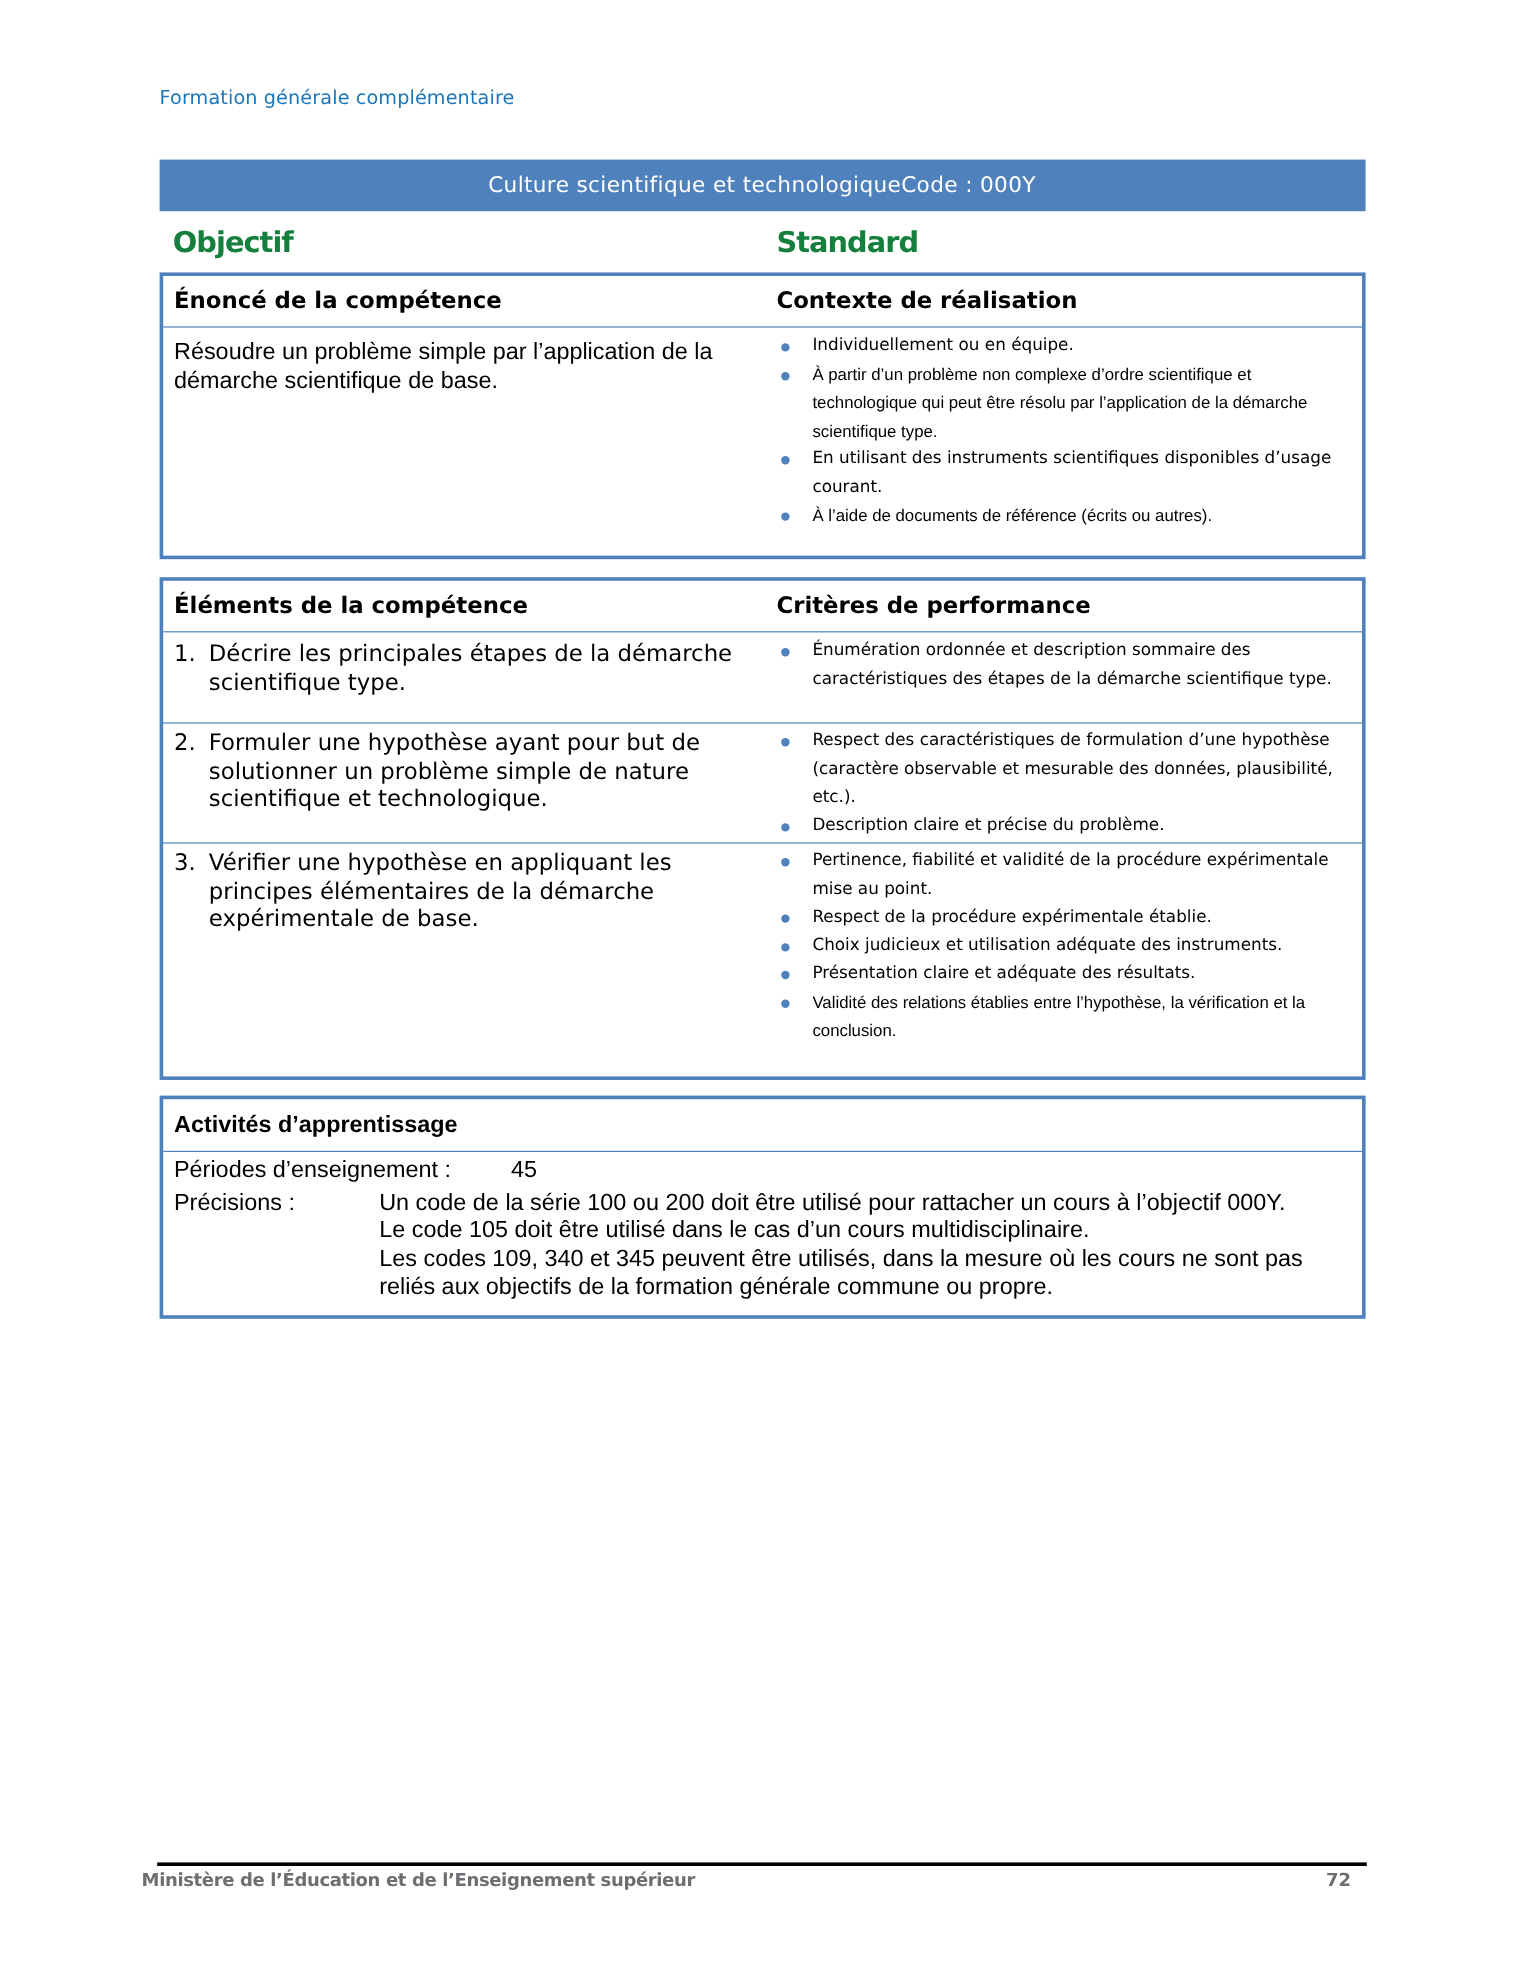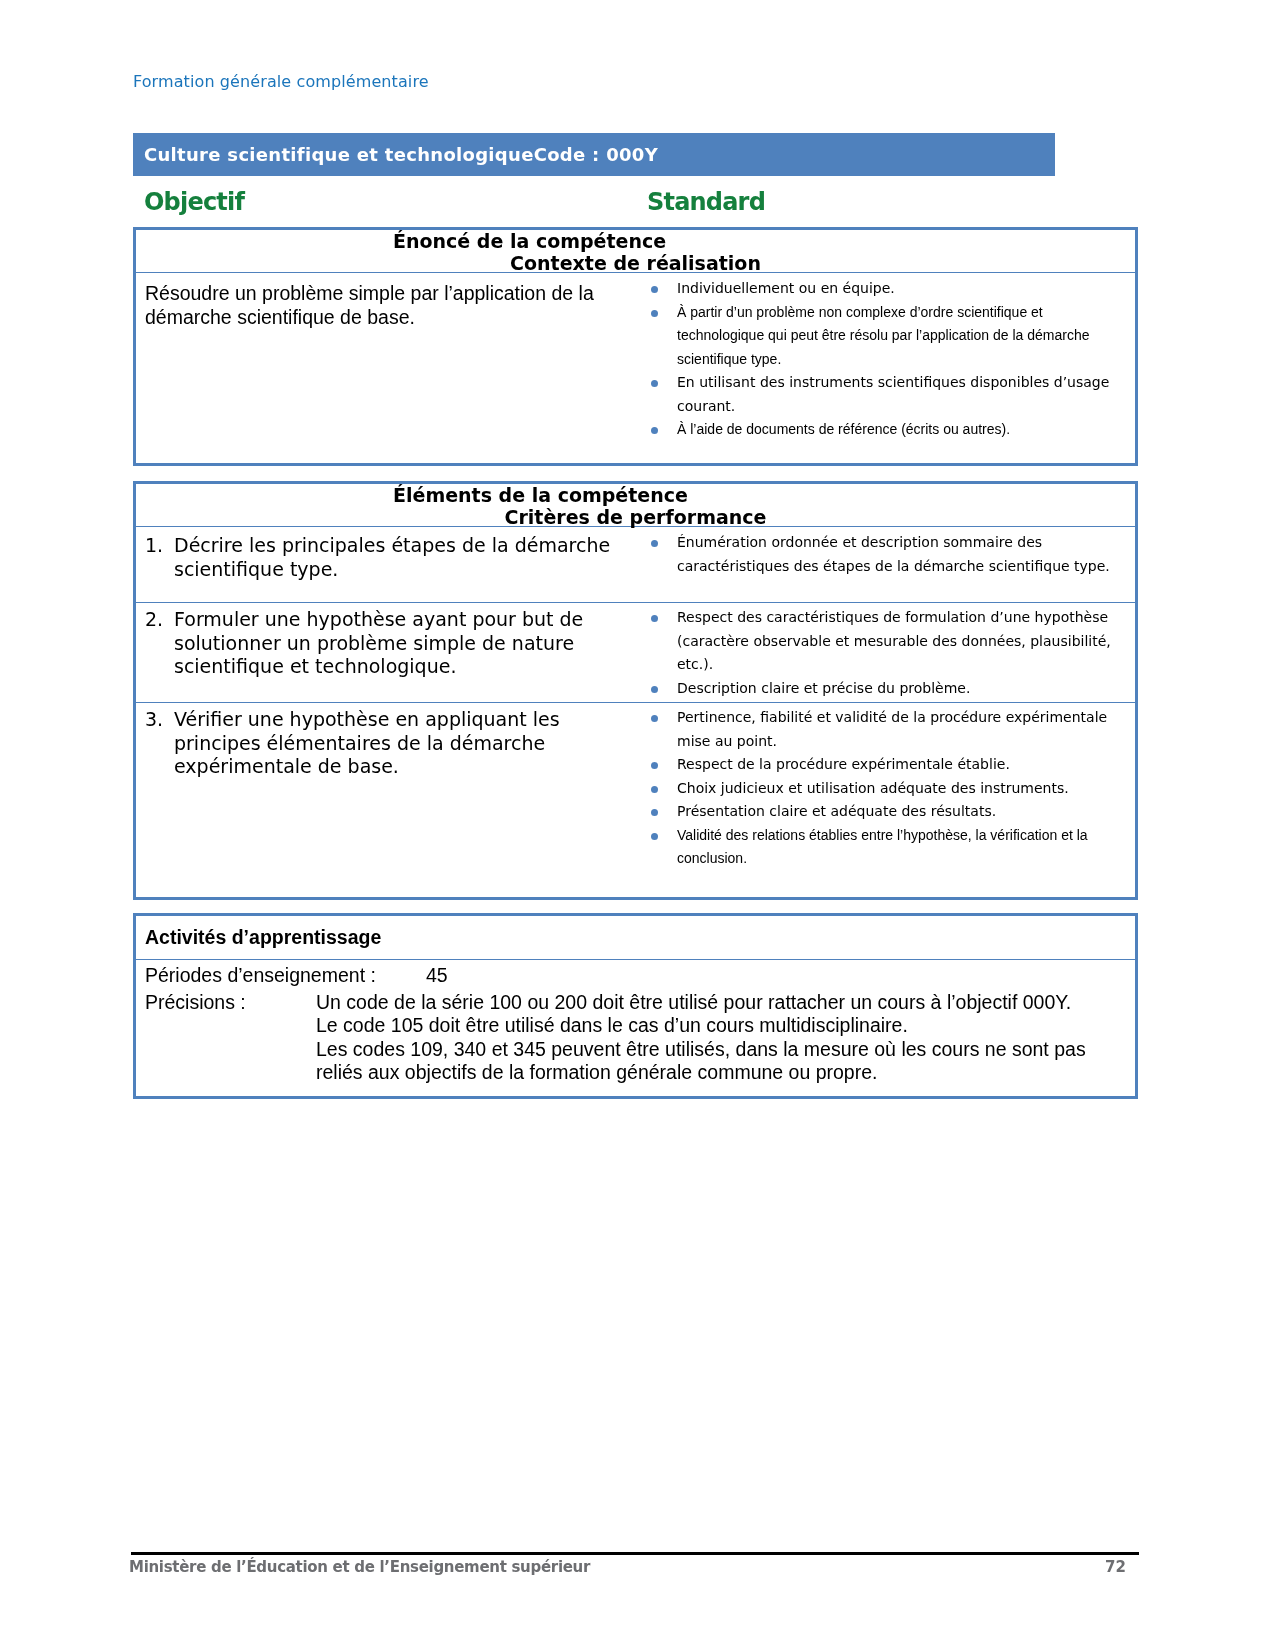--- a/index.html
+++ b/index.html
@@ -1,42 +1,42 @@
 <!DOCTYPE html>
 <html><head>
 <meta charset="utf-8">
 <style>
   html, body { margin:0; padding:0; background:#ffffff; }
   body { width:1275px; height:1650px; position:relative; font-family:"DejaVu Sans", sans-serif; color:#000; }
   .running-head { position:absolute; left:133px; top:72px; font-size:16px; color:#1b75bb; letter-spacing:0.1px; }
-  .title-bar { position:absolute; left:133px; top:133px; width:922px; height:43px; background:#4f81bd; color:#fff; font-size:18px; display:flex; align-items:center; justify-content:flex-start; box-sizing:border-box; padding:0 12px 0 11px; font-weight:700; letter-spacing:0.3px; }
+  .title-bar { position:absolute; left:133px; top:133px; width:1005px; height:43px; background:#4f81bd; color:#fff; font-size:18px; display:flex; align-items:center; justify-content:center; box-sizing:border-box; padding:0 12px 0 11px; font-weight:400; letter-spacing:0.3px; }
   .section-heads { position:absolute; left:133px; top:188px; width:1005px; height:36px; }
   .section-heads .h { position:absolute; top:0; font-size:24px; font-weight:bold; color:#15803d; letter-spacing:-0.8px; }
   .section-heads .h.left { left:11px; }
   .section-heads .h.right { left:514px; }
   .box { position:absolute; left:133px; width:1005px; box-sizing:border-box; border:3px solid #4f81bd; background:#fff; }
-  .box .hdr { display:flex; height:43px; border-bottom:1px solid #4f81bd; box-sizing:border-box; align-items:center;flex-direction:column; }
+  .box .hdr { display:flex; height:43px; border-bottom:1px solid #4f81bd; box-sizing:border-box; align-items:center; }
   .box .hdr .c { font-weight:bold; font-size:19px; }
   .col-left { width:503px; box-sizing:border-box; padding-left:9px; padding-right:8px; }
   .col-right { flex:1; box-sizing:border-box; padding-left:8px; padding-right:8px; }
   .row { display:flex; border-bottom:1px solid #4f81bd; box-sizing:border-box; }
   .row:last-child { border-bottom:none; }
   .sans-l { font-family:"Liberation Sans", sans-serif; font-size:19.5px; }
   ul.bullets { list-style:none; margin:0; padding:0; }
   ul.bullets li { position:relative; padding-left:30px; font-size:14px; line-height:23.5px; }
   ul.bullets li::before { content:""; position:absolute; left:4px; top:9px; width:7px; height:7px; border-radius:50%; background:#4f81bd; }
   .num-item { position:relative; padding-left:29px; font-size:19px; line-height:23.5px; }
   .num-item .num { position:absolute; left:0; top:0; }
   .act-hdr { height:43px; border-bottom:1px solid #4f81bd; display:flex; align-items:center; padding-left:9px; font-family:"Liberation Sans", sans-serif; font-weight:bold; font-size:19.5px; }
   .act-body { padding:4px 9px 8px 9px; font-family:"Liberation Sans", sans-serif; font-size:19.5px; line-height:23.5px; }
   .act-line { display:flex; margin-bottom:3px;gap:40px; }
   .act-line .lab { width:131px; flex:none; }
   .act-line .val { flex:1; }
   .footer-rule { position:absolute; left:131px; top:1552px; width:1008px; height:3px; background:#000; }
-  .footer-left { position:absolute; left:129px; top:1558px; font-size:15px; font-weight:bold; color:#6d6e71; letter-spacing:-0.3px; }
+  .footer-left { position:absolute; left:118px; top:1558px; font-size:15px; font-weight:bold; color:#6d6e71; letter-spacing:-0.3px; }
   .footer-right { position:absolute; left:1105px; top:1558px; font-size:15px; font-weight:bold; color:#6d6e71; }
 </style>
 </head>
 <body>
 
 <div class="running-head">Formation générale complémentaire</div>
 
 <div class="title-bar">
   <span>Culture scientifique et technologique</span>
   <span>Code : 000Y</span>

